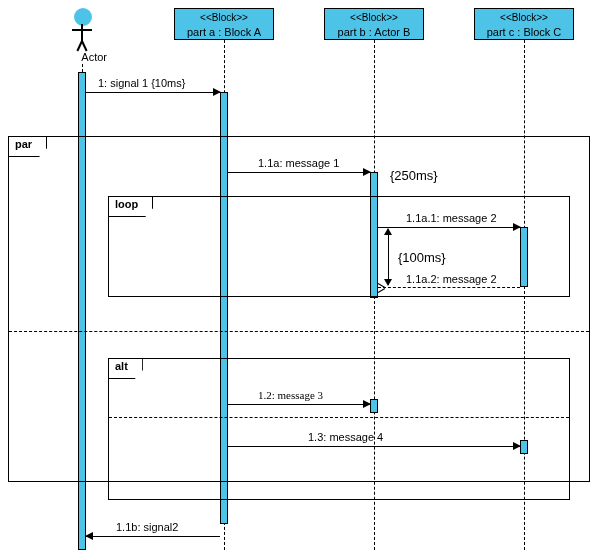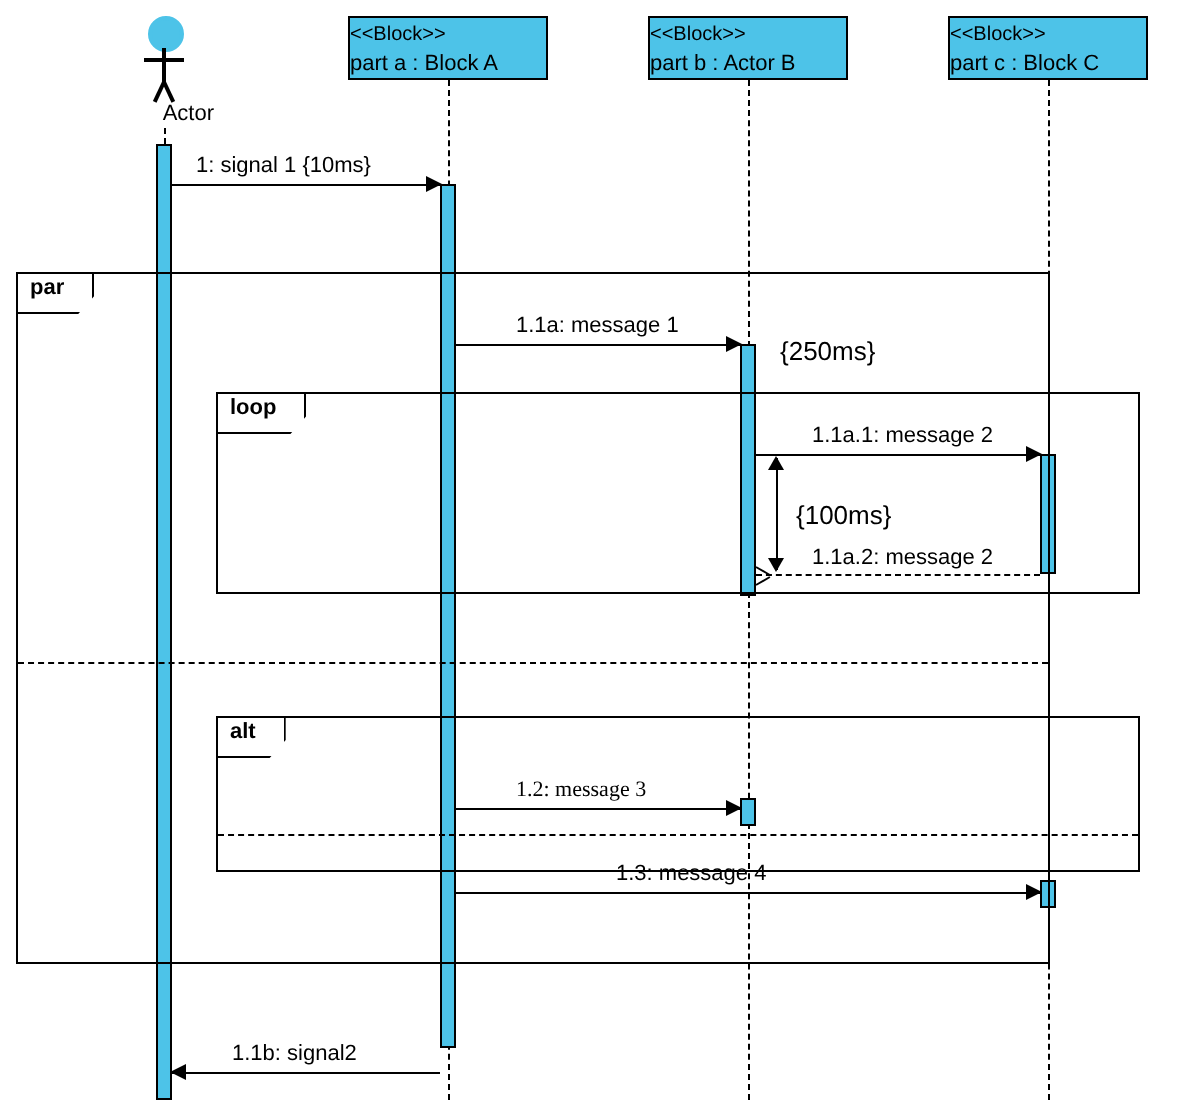--- a/index.html
+++ b/index.html
@@ -1,18 +1,18 @@
 <!DOCTYPE html>
 <html><head>
 <meta charset="utf-8">
 <style>
   body { margin:0; font-family: Arial, Helvetica, sans-serif; font-size:11px; color:#000; background:#fff; }
   .canvas { position:relative; width:597px; height:556px; background:#fff; }
   
-  .headbox { position:absolute; width:100px; height:32px; border:1px solid #000; background:#4dc3e8; font-size:11px; line-height:14px; padding-top:2px; box-sizing:border-box; }
+  .headbox { position:absolute; width:100px; height:32px; border:1px solid #000; background:#4dc3e8; text-align:center; font-size:11px; line-height:14px; padding-top:2px; box-sizing:border-box; }
   .headbox .stereo { font-size:10px; }
   
   .actor-head { position:absolute; width:14px; height:14px; border:2px solid #4dc3e8; background:#4dc3e8; border-radius:50%; }
   .actor-body { position:absolute; background:#000; }
   .actor-label { position:absolute; font-size:11px; text-align:center; width:50px; }
   
   .lifeline { position:absolute; border-left:1px dashed #000; }
   
   .activ { position:absolute; width:8px; background:#4dc3e8; border:1px solid #000; box-sizing:border-box; }
   
@@ -67,21 +67,21 @@
 <div class="activ" style="left:370px; top:172px; height:126px;"></div>
 <div class="activ" style="left:520px; top:227px; height:60px;"></div>
 <div class="activ" style="left:370px; top:399px; height:14px;"></div>
 <div class="activ" style="left:520px; top:440px; height:14px;"></div>
 
 <div class="msg" style="left:86px; top:92px; width:134px;">
   <span class="lbl" style="left:12px;">1: signal 1 {10ms}</span>
   <span class="arrR"></span>
 </div>
 
-<div class="frag" style="left:8px; top:136px; width:517px; height:346px;padding-left:37px;">
+<div class="frag" style="left:8px; top:136px; width:582px; height:346px;padding-left:37px;">
   <div class="tag">par</div>
   <div class="divider" style="top:194px;"></div>
 </div>
 
 <div class="msg" style="left:228px; top:172px; width:142px;">
   <span class="lbl" style="left:30px;">1.1a: message 1</span>
   <span class="arrR"></span>
 </div>
 <div class="note" style="left:390px; top:168px;">{250ms}</div>
 
@@ -97,21 +97,21 @@
 <div style="position:absolute; left:388px; top:229px; width:0; height:56px; border-left:1px solid #000;"></div>
 <div style="position:absolute; left:384px; top:228px; width:0;height:0;border-bottom:7px solid #000;border-left:4px solid transparent;border-right:4px solid transparent;"></div>
 <div style="position:absolute; left:384px; top:279px; width:0;height:0;border-top:7px solid #000;border-left:4px solid transparent;border-right:4px solid transparent;"></div>
 <div class="note" style="left:398px; top:250px;">{100ms}</div>
 
 <div class="ret" style="left:378px; top:287px; width:142px;">
   <span class="lbl" style="position:absolute; top:-15px; left:28px;">1.1a.2: message 2</span>
   <span class="arrLopen"></span>
 </div>
 
-<div class="frag" style="left:108px; top:358px; width:462px; height:78px;">
+<div class="frag" style="left:108px; top:358px; width:462px; height:142px;">
   <div class="tag">alt</div>
   <div class="divider" style="top:58px;"></div>
 </div>
 
 <div class="msg" style="left:228px; top:404px; width:142px;">
   <span class="lbl" style="left:30px;font-family:Liberation Serif, serif;">1.2: message 3</span>
   <span class="arrR"></span>
 </div>
 
 <div class="msg" style="left:228px; top:446px; width:292px;">

